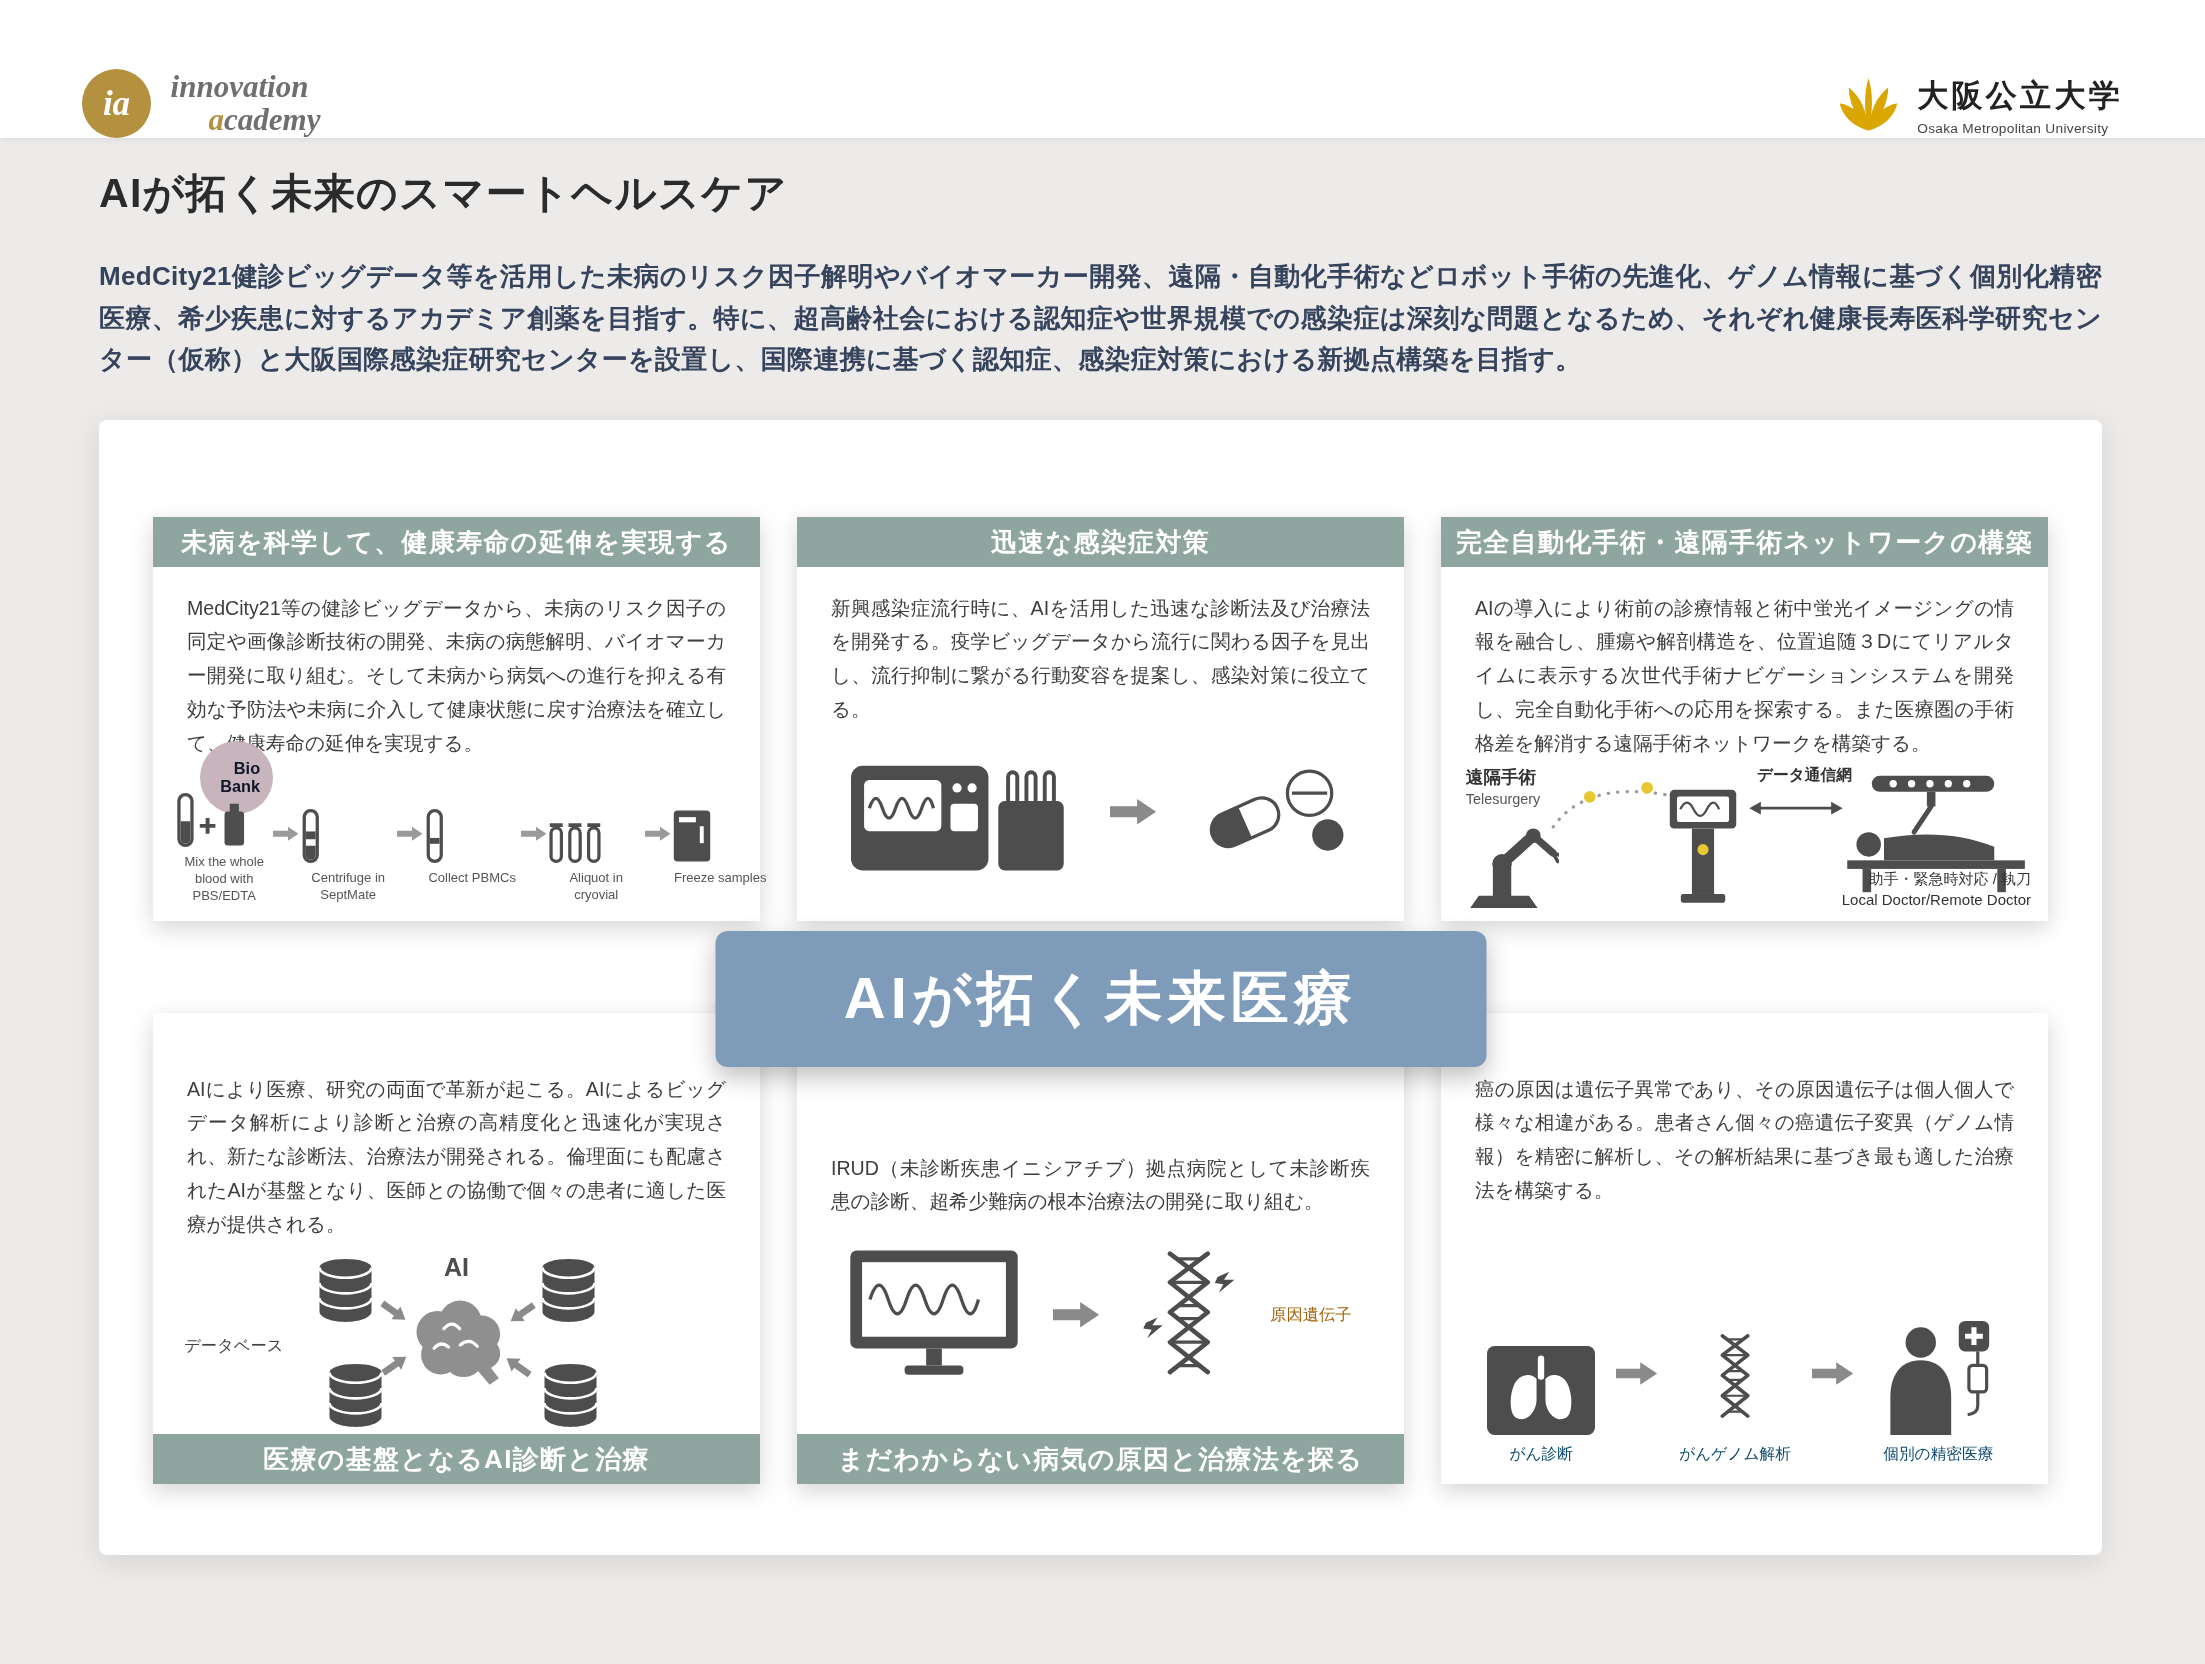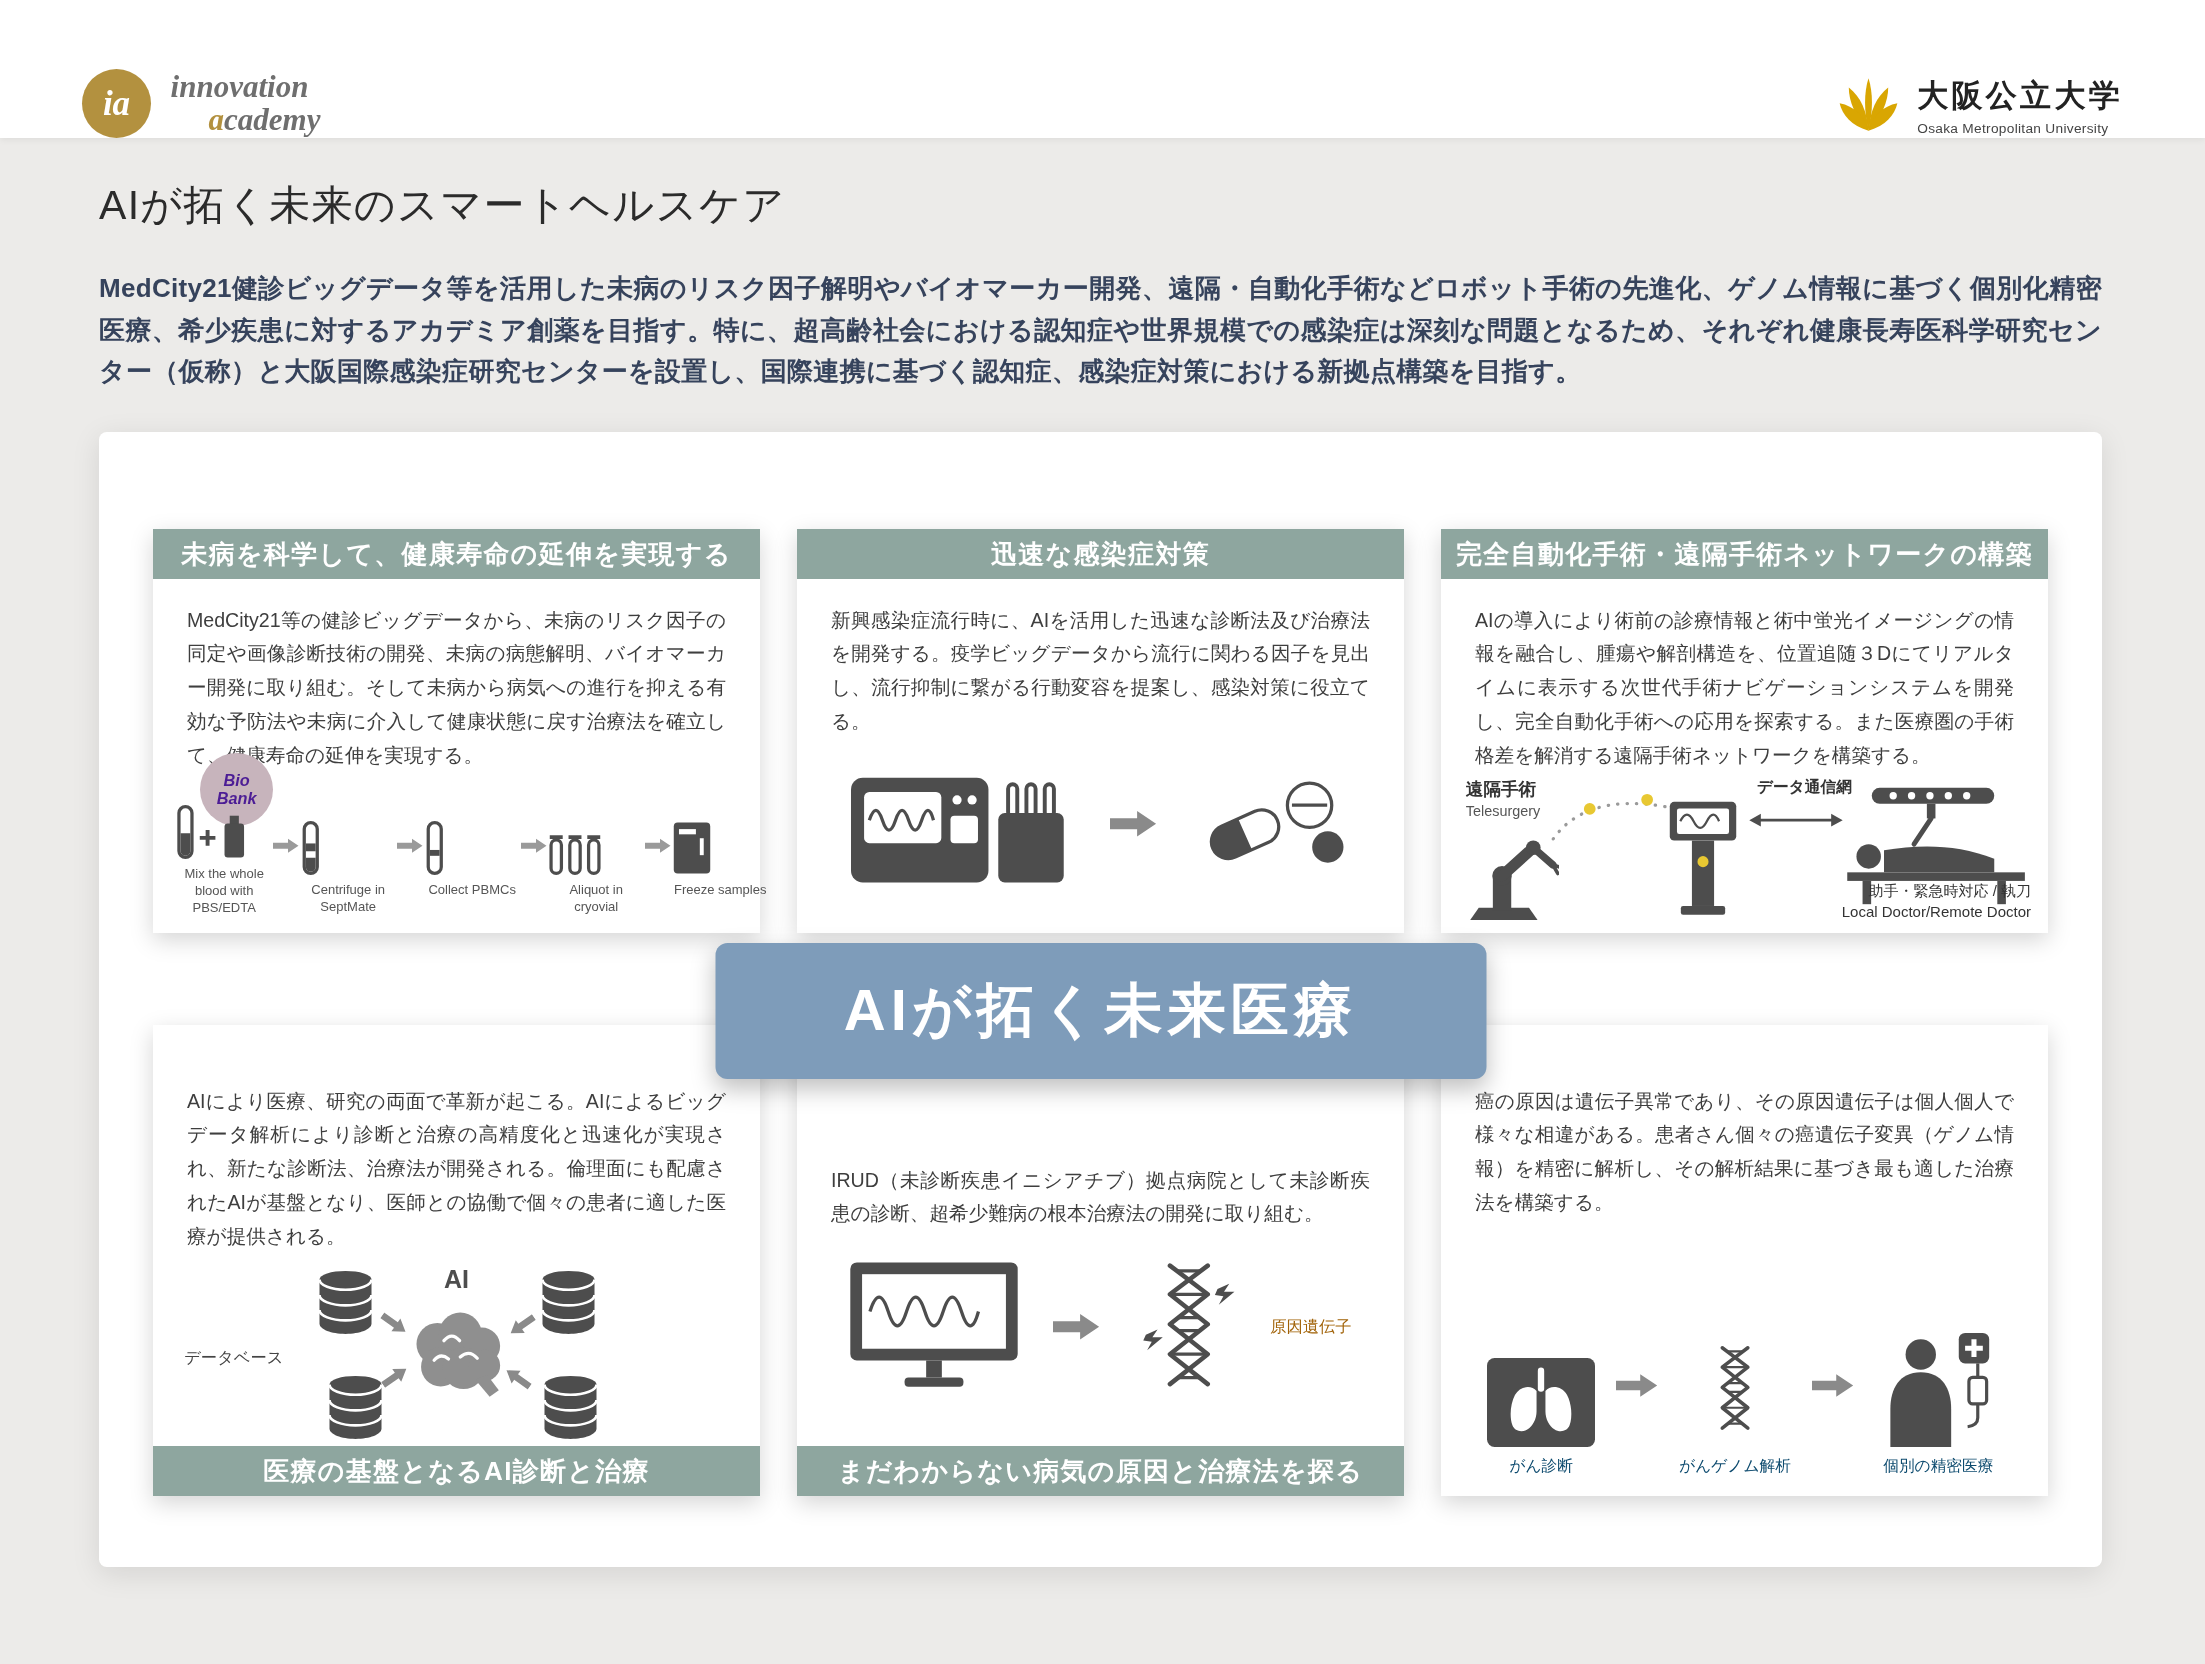--- a/index.html
+++ b/index.html
@@ -33,21 +33,21 @@
   .ia-words .accent { color:#b3913f; }
 
   .univ-logo { display:flex; align-items:center; gap:17px; cursor:pointer; }
   .univ-text { display:flex; flex-direction:column; }
   .univ-name { font-size:31px; font-weight:bold; color:#222; letter-spacing:3.3px; }
   .univ-sub  { font-size:13.7px; color:#444; margin-top:4.6px; letter-spacing:0.3px; }
 
   
   .main { padding:0 99px; }
   .page-title {
-    margin-top:40px; font-size:41px; font-weight:normal; color:#2b2b2b; letter-spacing:1.3px;
+    margin-top:28px; font-size:41px; font-weight:bold; color:#2b2b2b; letter-spacing:1.3px;
   }
   .intro {
     margin-top:35px; width:2003px;
     font-size:26px; line-height:1.6; font-weight:bold;
     color:#36435c; text-align:justify; letter-spacing:0.3px;
   }
 
   
   .panel {
     position:relative; margin-top:39px;
@@ -84,23 +84,23 @@
     display:flex; align-items:center; justify-content:center;
     color:#fff; font-size:58px; font-weight:bold; letter-spacing:5.2px;
     box-shadow:0 9.2px 23.5px rgba(0,0,0,0.25); z-index:10; white-space:nowrap;
   }
 
   
   .d1 { position:relative; flex:1; margin:2.6px 19.6px 9.2px; }
   .biobank {
     position:absolute; left:27.5px; top:-22px;
     width:73px; height:73px; border-radius:50%;
-    background:#c7b4bc; color:#4c1d95;
-    display:flex; align-items:center; justify-content:center; text-align:center;
-    font-size:16.3px; font-weight:bold; line-height:1.12; padding:0 13px;font-style:italic;
+    background:#c7b4bc; color:#0f172a;
+    display:flex; align-items:center; justify-content:center; text-align:right;
+    font-size:16.3px; font-weight:bold; line-height:1.12; padding:0 13px;
   }
   .steps {
     position:absolute; left:2.6px; right:0; bottom:6.5px;
     display:flex; align-items:flex-end; justify-content:space-between;
   }
   .step { display:flex; flex-direction:column; align-items:flex-start; }
   .step .ibox { height:60px; display:flex; align-items:flex-end; justify-content:center; }
   .slbl {
     margin-top:6.5px; font-size:13px; line-height:1.3; color:#555;
     text-align:center; width:98px; min-height:35px;

